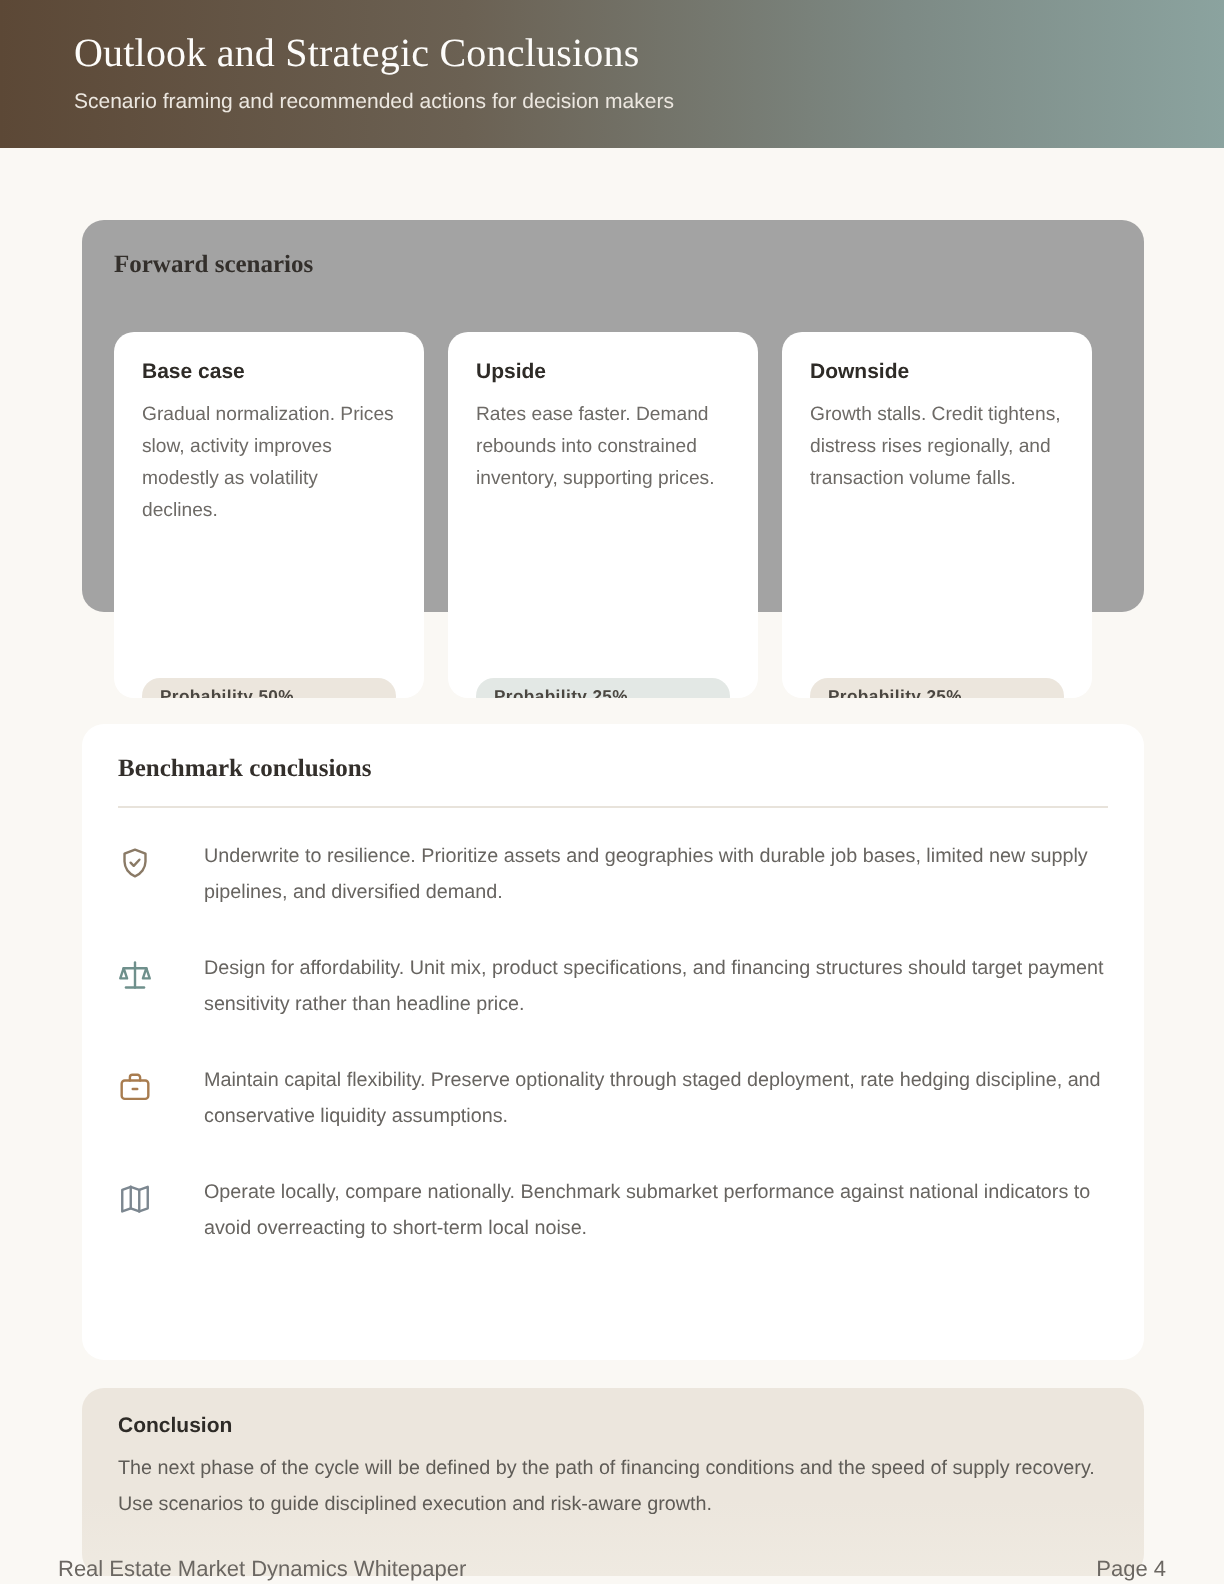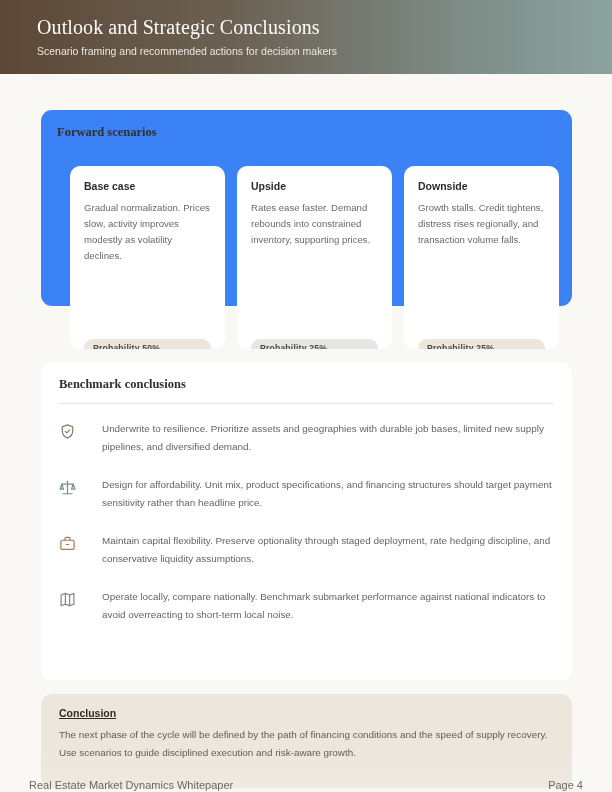--- a/index.html
+++ b/index.html
@@ -44,31 +44,30 @@
     font-family:"Liberation Serif", serif;
     font-weight:700;
     font-size:12.5px;
     line-height:16px;
     color:#332f2b;
   }
 
   
   #scenarios{
     left:41px; top:110px; width:531px; height:196px;
-    background:#3b82f6;
+    background:#a3a3a3;
     padding:14px 16px 0 16px;
   }
   #scenarios .panel-title{ margin-bottom:0; }
   .scenario-row{
     position:absolute;
     left:16px; top:56px;
     width:515px; height:185px;
     display:flex;
     gap:12px;
-    justify-content:center;
   }
   .scenario-card{
     position:relative;
     width:155px;
     height:183px;
     flex:0 0 155px;
     background:#ffffff;
     border-radius:10px;
     box-sizing:border-box;
     padding:13px 14px 0 14px;
@@ -138,21 +137,20 @@
     left:41px; top:694px; width:531px; height:94px;
     background:linear-gradient(180deg,#ece6dd 0%, #ece6dd 60%, #efeae1 100%);
     padding:12px 18px 0 18px;
   }
   #conclusion-box .cb-title{
     font-size:10.5px;
     font-weight:700;
     color:#2e2b27;
     line-height:14px;
     margin-bottom:6px;
-    text-decoration:underline;
   }
   #conclusion-box .cb-body{
     font-size:9.9px;
     line-height:18px;
     color:#5f5c57;
   }
 
   
   .footer{
     position:absolute;

